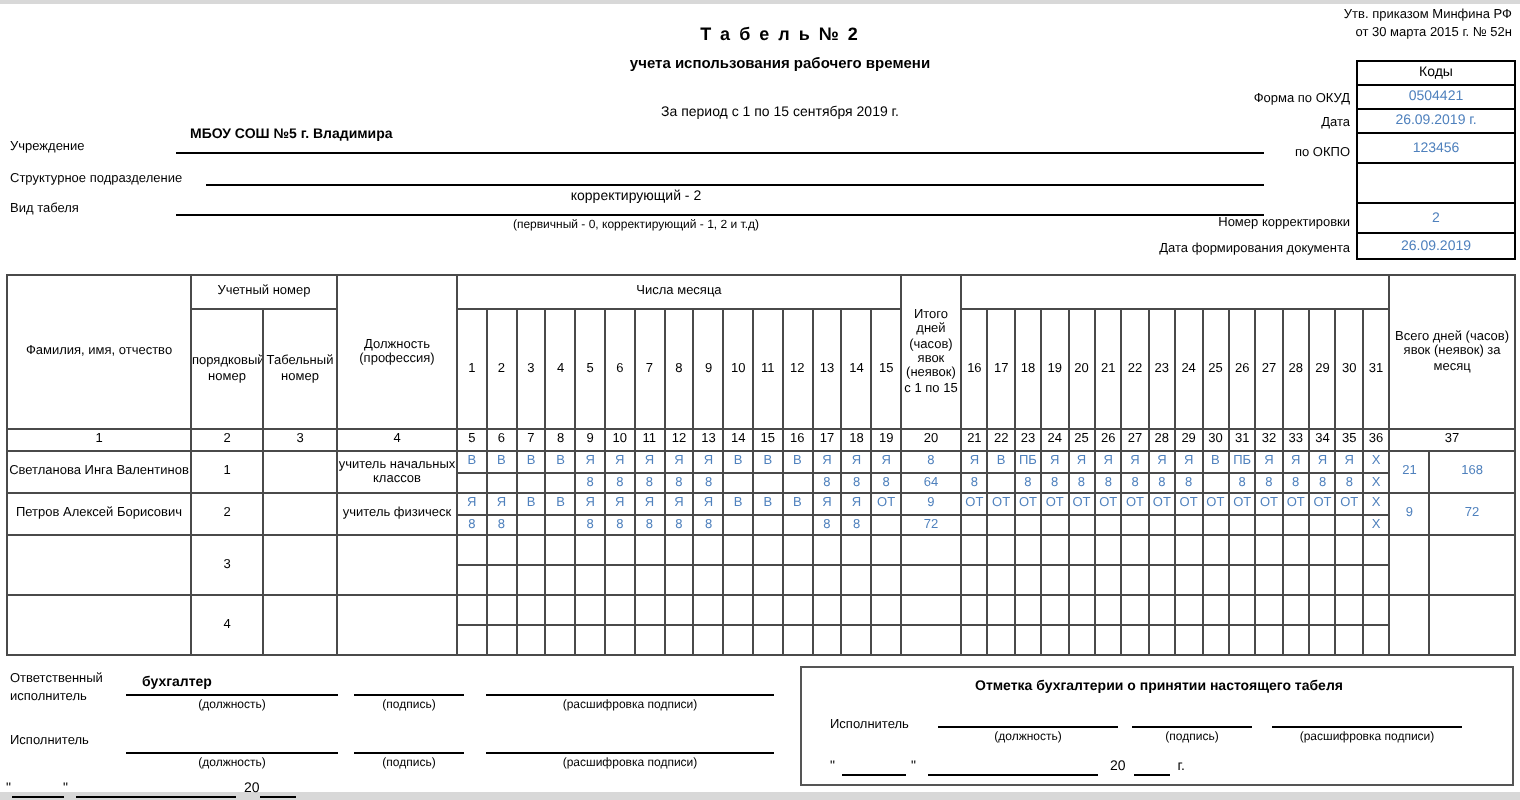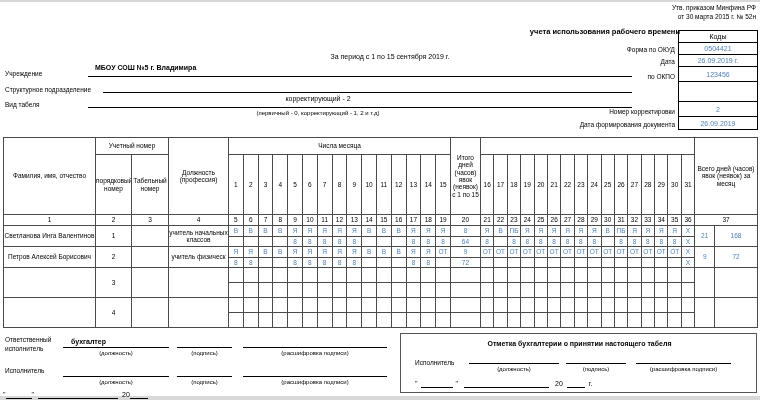--- a/index.html
+++ b/index.html
@@ -7,21 +7,21 @@
   .page { position:relative; width:760px; height:400px; background:#fff; overflow:hidden; color:#000; }
   .edge { position:absolute; left:0; width:760px; background:#d8d8d8; }
   .abs { position:absolute; }
   .b { font-weight:bold; }
   .blue { color:#4f81bd; }
   .rt { text-align:right; }
   .ct { text-align:center; }
   .f65 { font-size:6.5px; }
   .f6 { font-size:6px; }
   .f7 { font-size:7px; }
-  .f75 { font-size:7.5px;text-align:right; }
+  .f75 { font-size:7.5px; }
   .f9 { font-size:9px; }
   .uline { border-bottom:1px solid #000; }
 
   
   #codesbox { position:absolute; left:420px; top:30px; width:338px; }
   .crow { display:flex; align-items:flex-end; }
   .clabel { flex:1; font-size:6.5px; text-align:right; padding-right:3px; padding-bottom:2px; }
   .cval { width:80px; border:1px solid #000; border-top:none; font-size:7px; text-align:center; display:flex; align-items:center; justify-content:center; }
   .crow:first-child .cval { border-top:1.5px solid #000; }
 
@@ -50,20 +50,21 @@
 </head>
 <body>
 
 <div class="page">
   <div class="edge" style="top:0;height:2px;"></div>
   <div class="edge" style="top:396px;height:4px;"></div>
 
   <div class="abs rt f65" style="right:4px;top:4px;">Утв. приказом Минфина РФ</div>
   <div class="abs rt f65" style="right:4px;top:13px;">от 30 марта 2015 г. № 52н</div>
 
+  <div class="abs ct b f9" style="left:100px;top:12px;width:580px;letter-spacing:1px;">Т а б е л ь  № 2</div>
   <div class="abs ct b f75" style="left:100px;top:27px;width:580px;">учета использования рабочего времени</div>
   <div class="abs ct f7" style="left:100px;top:53px;width:580px;">За период с 1 по 15 сентября 2019 г.</div>
 
   <div id="codesbox">
       <div class="crow" style="height:13px">
         <div class="clabel"></div>
         <div class="cval" style="height:13px;font-weight:normal;color:#000;">Коды</div>
       </div>
       <div class="crow" style="height:12px">
         <div class="clabel">Форма по ОКУД</div>

